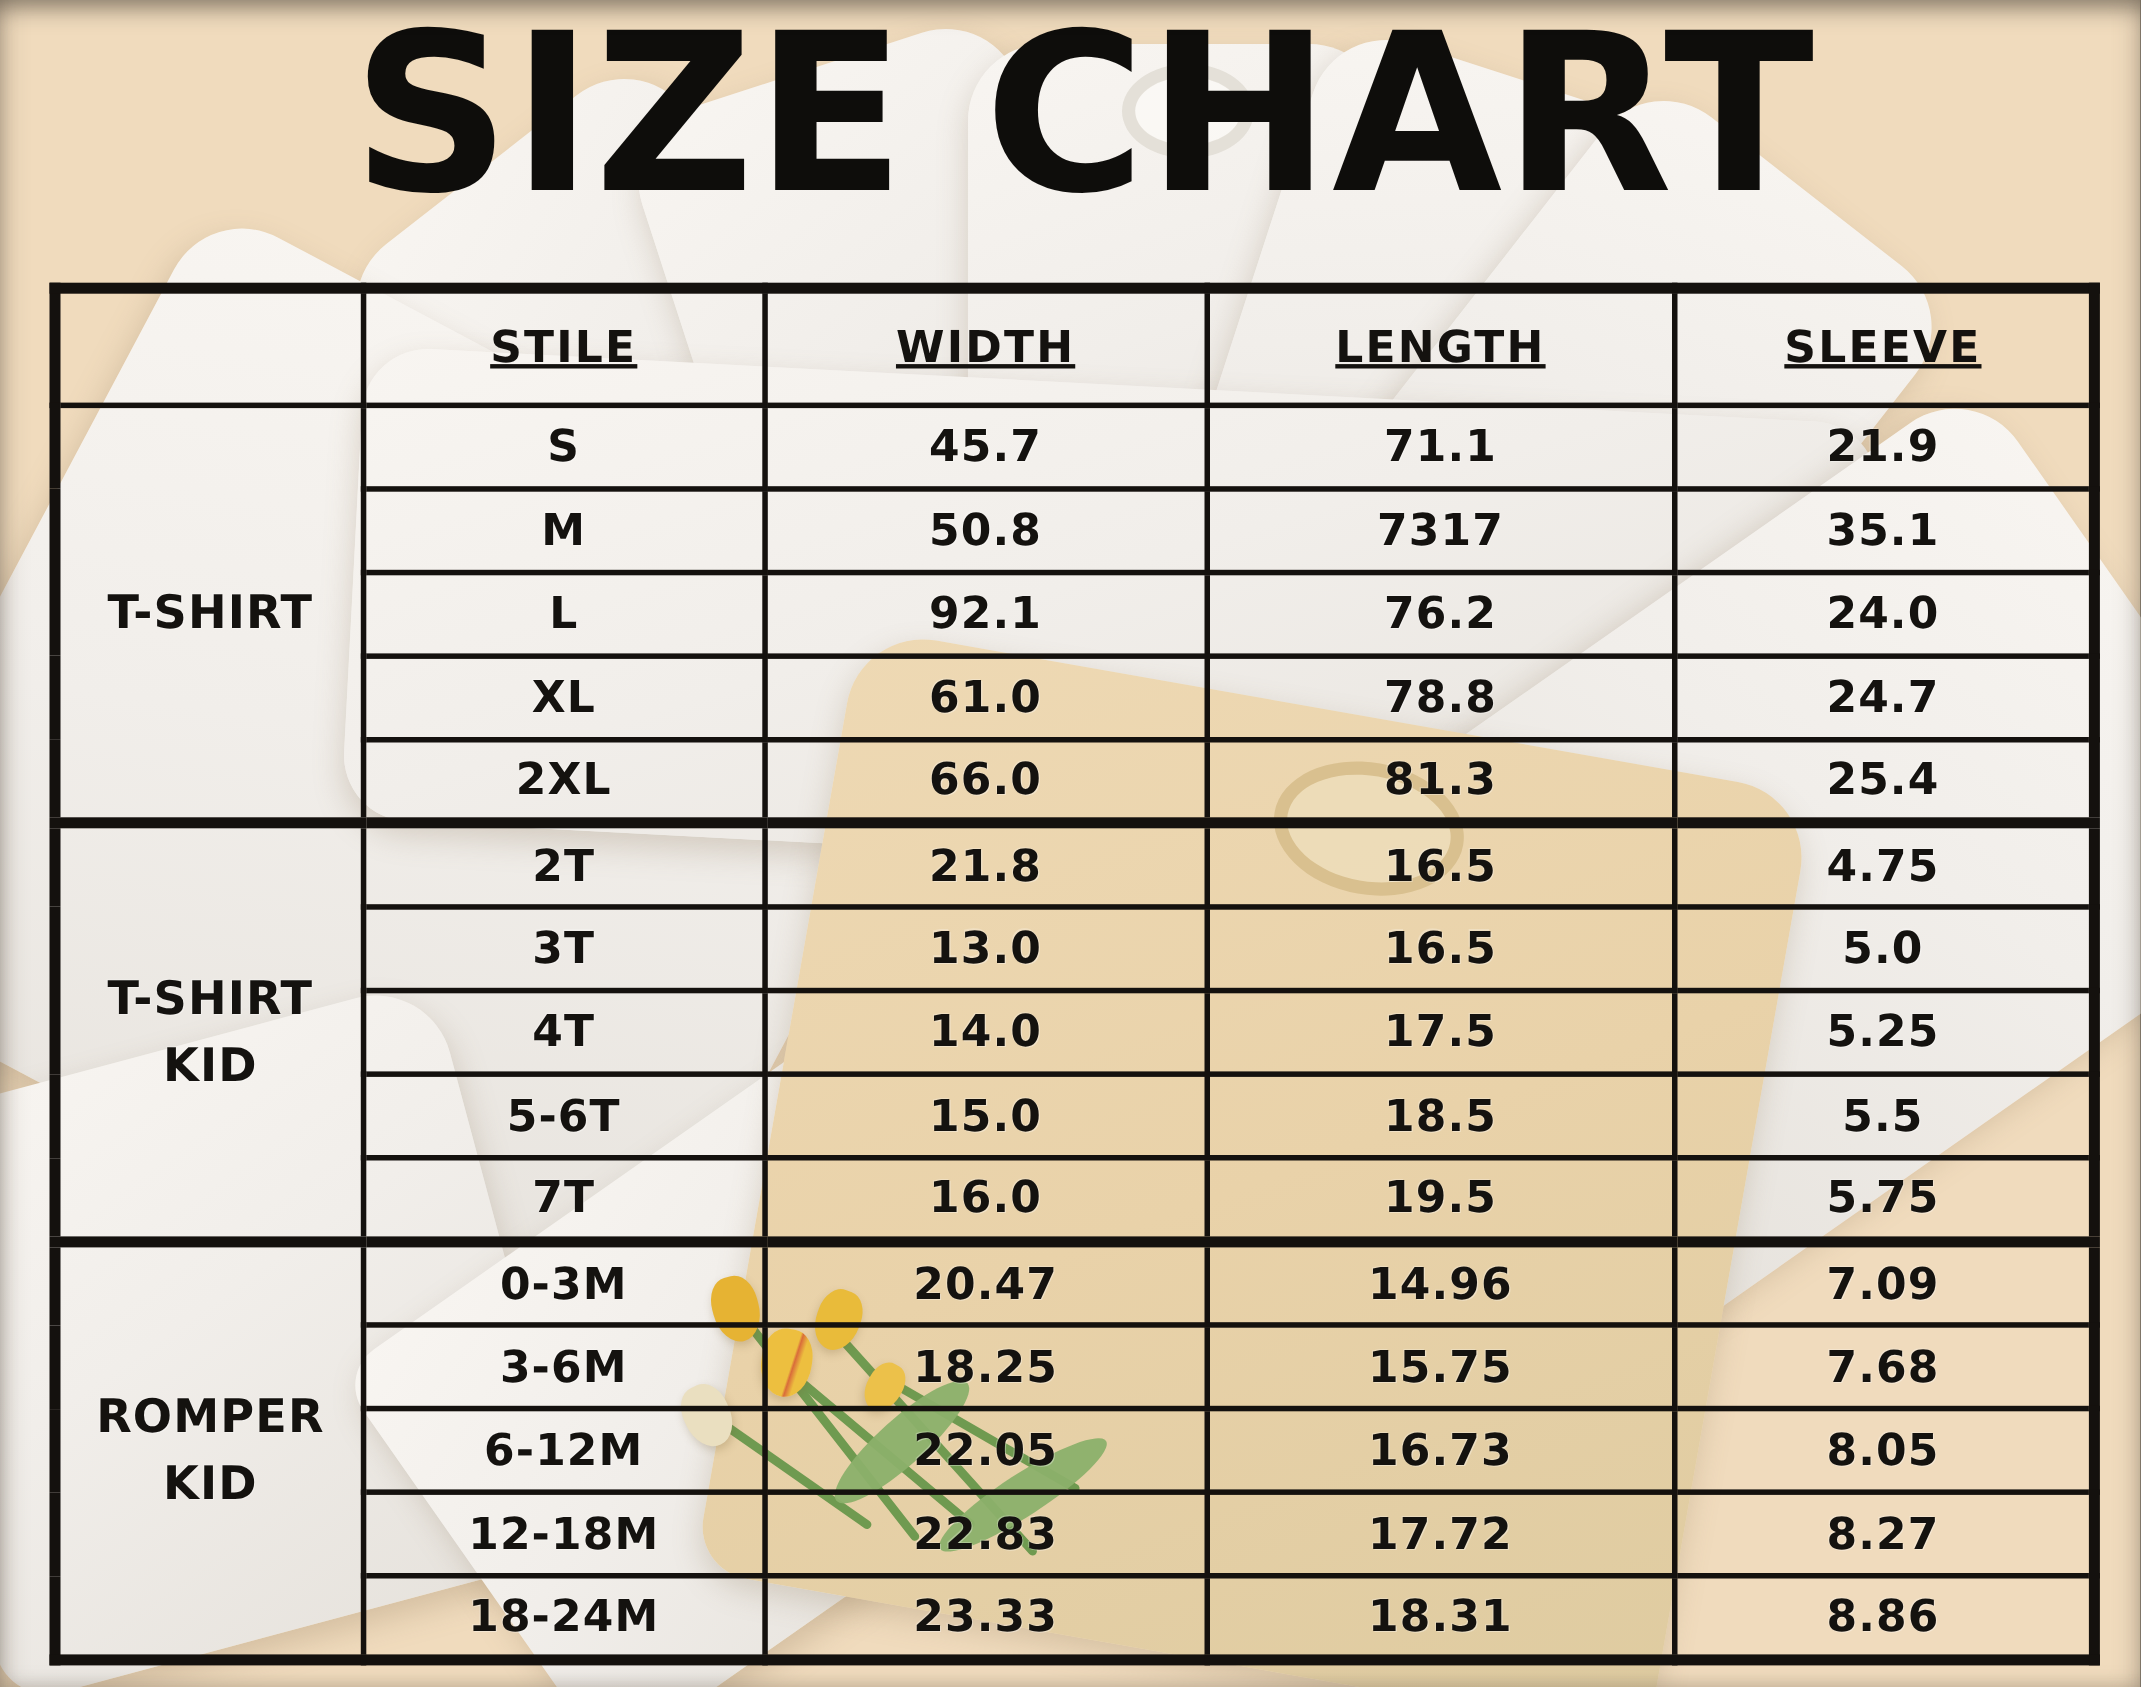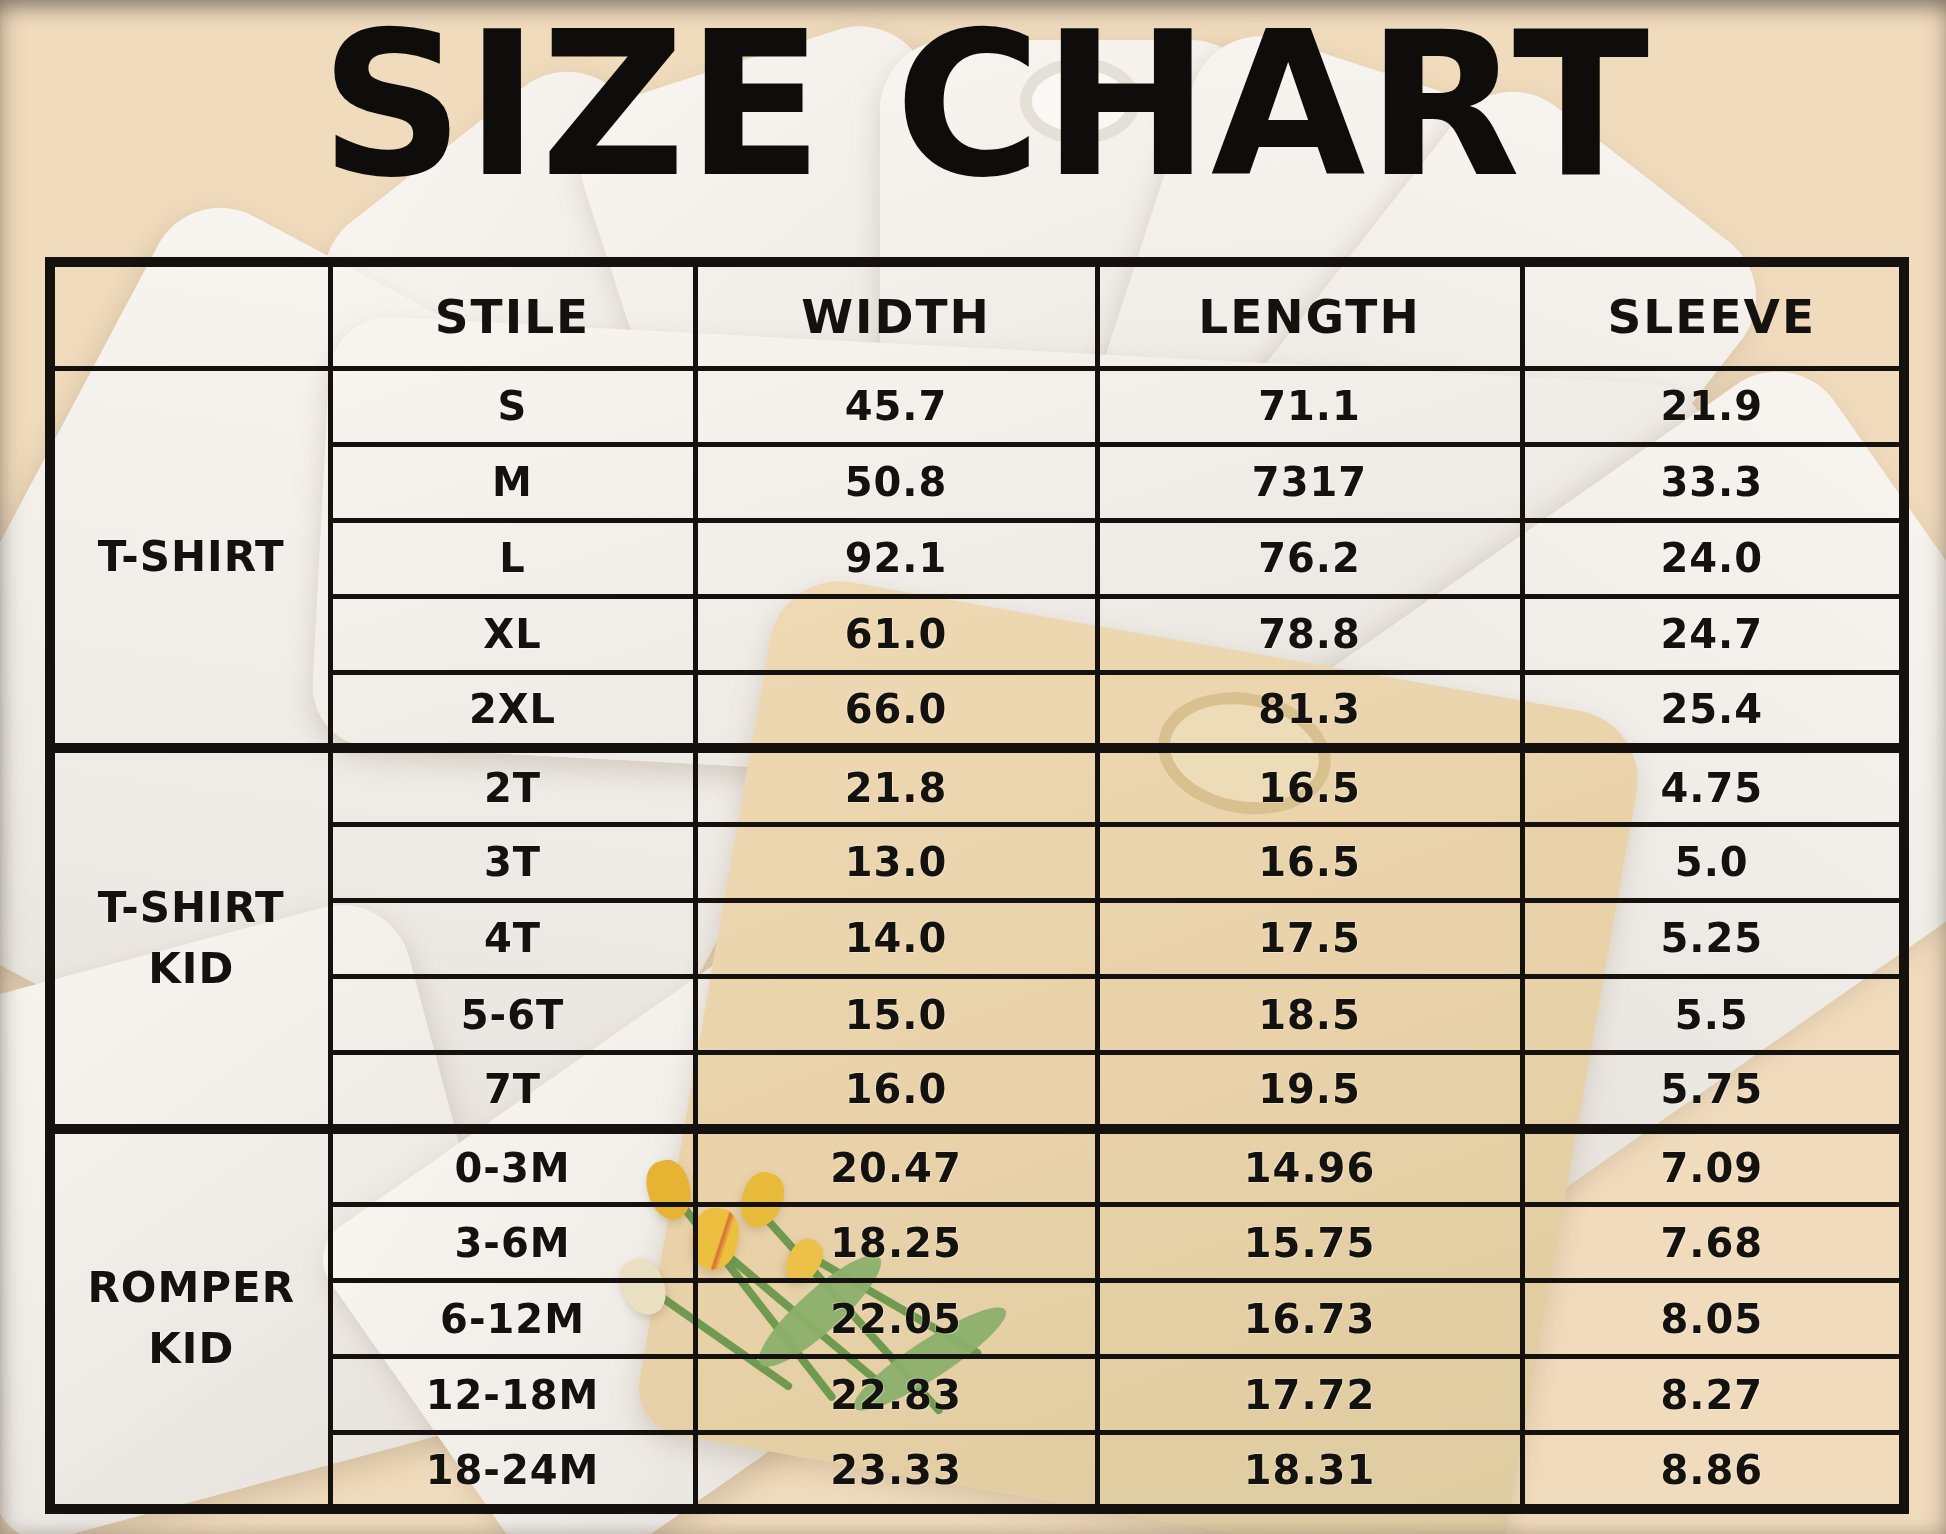--- a/index.html
+++ b/index.html
@@ -55,22 +55,23 @@
     background:transparent;
   }
   table.size th, table.size td {
     border:5px solid var(--table-line,#14110e);
     text-align:center; vertical-align:middle;
     color:var(--text,#14120f); padding:0;
   }
   thead tr { height:106px; }
   tbody tr { height:76px; }
   thead th {
-    font-size:47px; font-weight:bold; letter-spacing:2px;
+    font-size:40px; font-weight:bold; letter-spacing:2px;
     border-bottom-width:7px;
+    text-decoration:underline;
   }
   tbody td { font-size:40px; font-weight:bold; letter-spacing:1px;
     text-shadow:1px 1px 0 rgba(255,255,255,.35), -1px -1px 0 rgba(255,255,255,.25);
   }
   tr.gsep td { border-top-width:10px; }
   td.glabel { font-size:42px; font-weight:bold; letter-spacing:1px; }
   td.glabel .gl-line { line-height:1.1; margin:15px 0; }
 </style>
 </head>
 <body>
@@ -140,21 +141,21 @@
         </td>
         <td>S</td>
         <td>45.7</td>
         <td>71.1</td>
         <td>21.9</td>
       </tr>
       <tr>
         <td>M</td>
         <td>50.8</td>
         <td>7317</td>
-        <td>33.3</td>
+        <td>35.1</td>
       </tr>
       <tr>
         <td>L</td>
         <td>92.1</td>
         <td>76.2</td>
         <td>24.0</td>
       </tr>
       <tr>
         <td>XL</td>
         <td>61.0</td>

